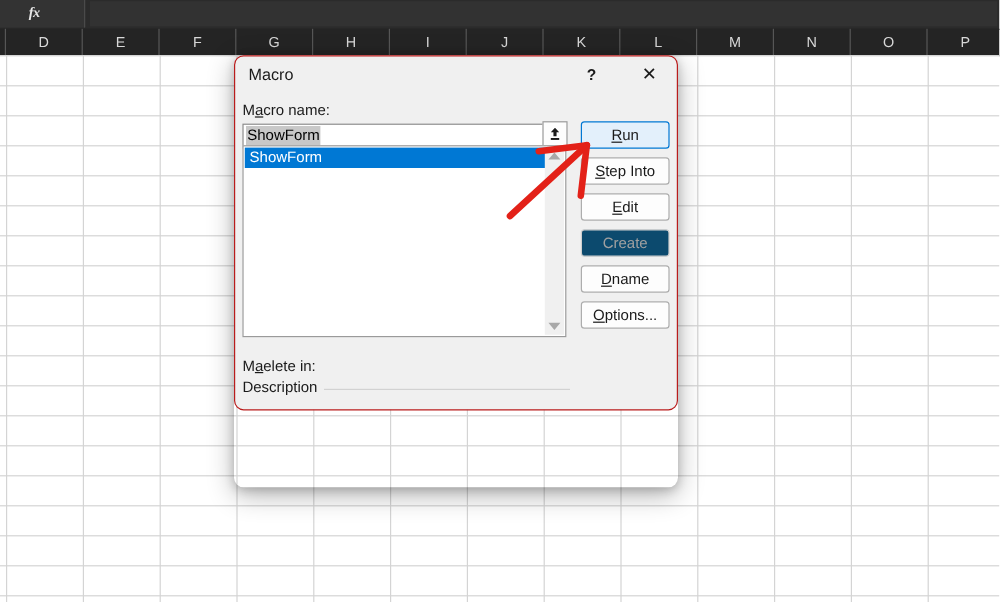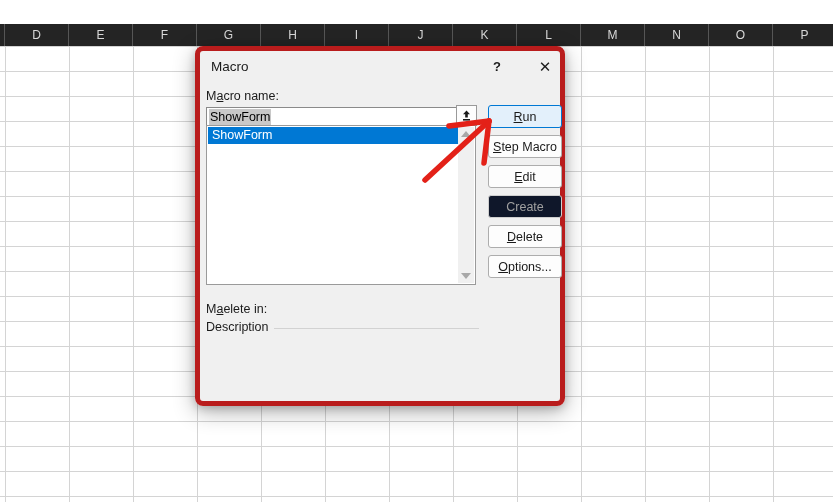--- a/index.html
+++ b/index.html
@@ -99,23 +99,23 @@
     position: absolute;
     left: 195px; top: 46px;
     width: 370px; height: 360px;
     border-radius: 8px;
     box-shadow: 0 6px 22px rgba(0,0,0,0.30), 0 2px 8px rgba(0,0,0,0.18);
     pointer-events: none;
   }
   .dialog {
     position: absolute;
     left: 195px; top: 46px;
-    width: 370px; height: 360px;
+    width: 370px; height: 296px;
     background: #f0f0f0;
-    border: 5px solid #b91c1c;
+    border: 1px solid #b91c1c;
     border-radius: 8px;
     box-sizing: border-box;
   }
 
   .dlg-title {
     position: absolute;
     left: 11px; top: 8px;
     font-size: 13.5px;
     color: #1a1a1a;
   }
@@ -241,21 +241,21 @@
     justify-content: center;
     cursor: default;
   }
   .rbtn u { text-decoration: underline; }
   .rbtn.focused {
     background: #e3f0fb;
     border: 1px solid #0078d4;
   }
   .rbtn.disabled {
     color: #a0a0a0;
-    background: #0f172a;
+    background: #0c4a6e;
     border-color: #cfcfcf;
   }
 
   
   .lbl-macrosin {
     position: absolute;
     left: 6px; top: 251px;
     font-size: 12.5px;
     color: #1a1a1a;
   }
@@ -322,20 +322,25 @@
     left: 405px; top: 100px;
     width: 100px; height: 95px;
     pointer-events: none;
   }
 </style>
 </head>
 <body>
 
 <div id="app">
 
+  <div class="formula-bar">
+    <div class="namebox"></div>
+    <div class="fx-icon">fx</div>
+    <div class="formula-input"></div>
+  </div>
 
   <div class="col-headers" id="colheads">
       <div class="col-head" style="left: 5px; width: 64px;">D</div>
       <div class="col-head" style="left: 69px; width: 64px;">E</div>
       <div class="col-head" style="left: 133px; width: 64px;">F</div>
       <div class="col-head" style="left: 197px; width: 64px;">G</div>
       <div class="col-head" style="left: 261px; width: 64px;">H</div>
       <div class="col-head" style="left: 325px; width: 64px;">I</div>
       <div class="col-head" style="left: 389px; width: 64px;">J</div>
       <div class="col-head" style="left: 453px; width: 64px;">K</div>
@@ -418,36 +423,36 @@
 
     <div id="rbtns">
         <div class="rbtn focused" style="top: 54px;">
           <span></span>
           <u>R</u>
           <span>un</span>
         </div>
         <div class="rbtn" style="top: 84px;">
           <span></span>
           <u>S</u>
-          <span>tep Macro</span>
+          <span>tep Into</span>
         </div>
         <div class="rbtn" style="top: 114px;">
           <span></span>
           <u>E</u>
           <span>dit</span>
         </div>
         <div class="rbtn disabled" style="top: 144px;">
           <span>Cre</span>
           <u></u>
           <span>ate</span>
         </div>
         <div class="rbtn" style="top: 174px;">
           <span></span>
           <u>D</u>
-          <span>elete</span>
+          <span>name</span>
         </div>
         <div class="rbtn" style="top: 204px;">
           <span></span>
           <u>O</u>
           <span>ptions...</span>
         </div>
       </div>
 
     <div class="lbl-macrosin">
       <span>M</span><u>a</u><span>elete in:</span>

